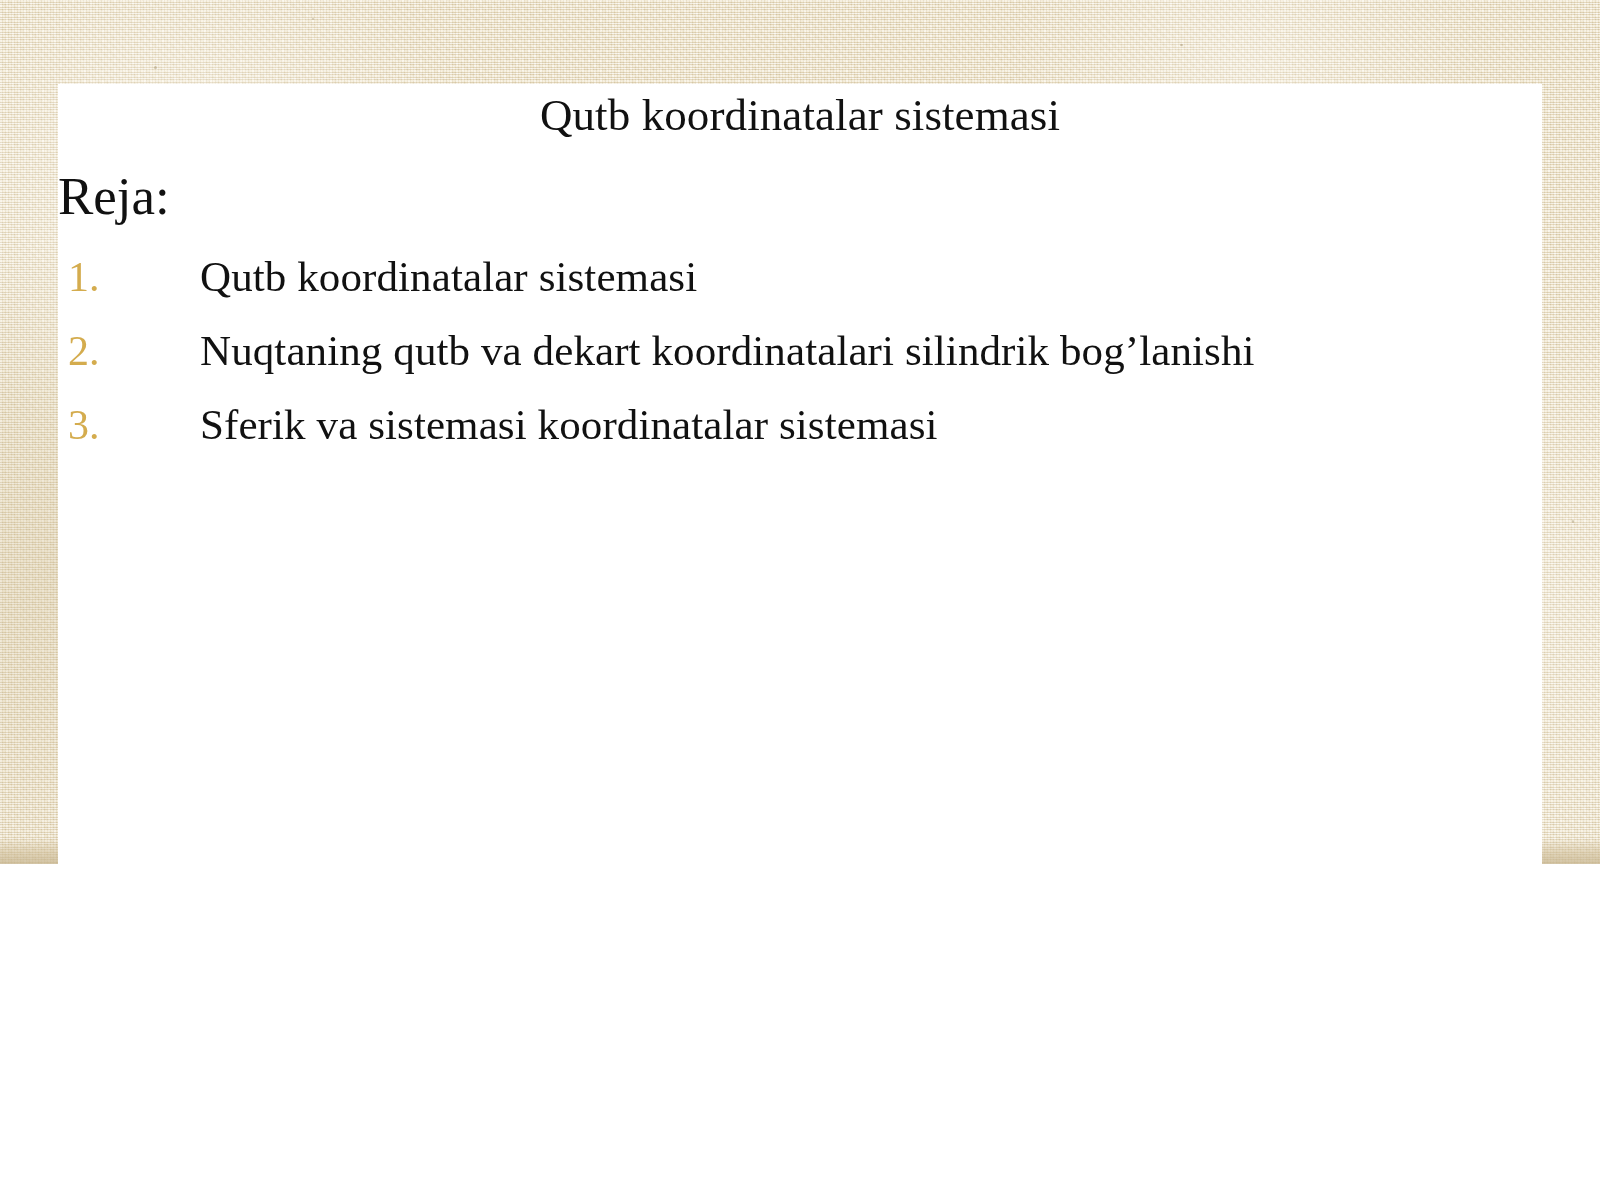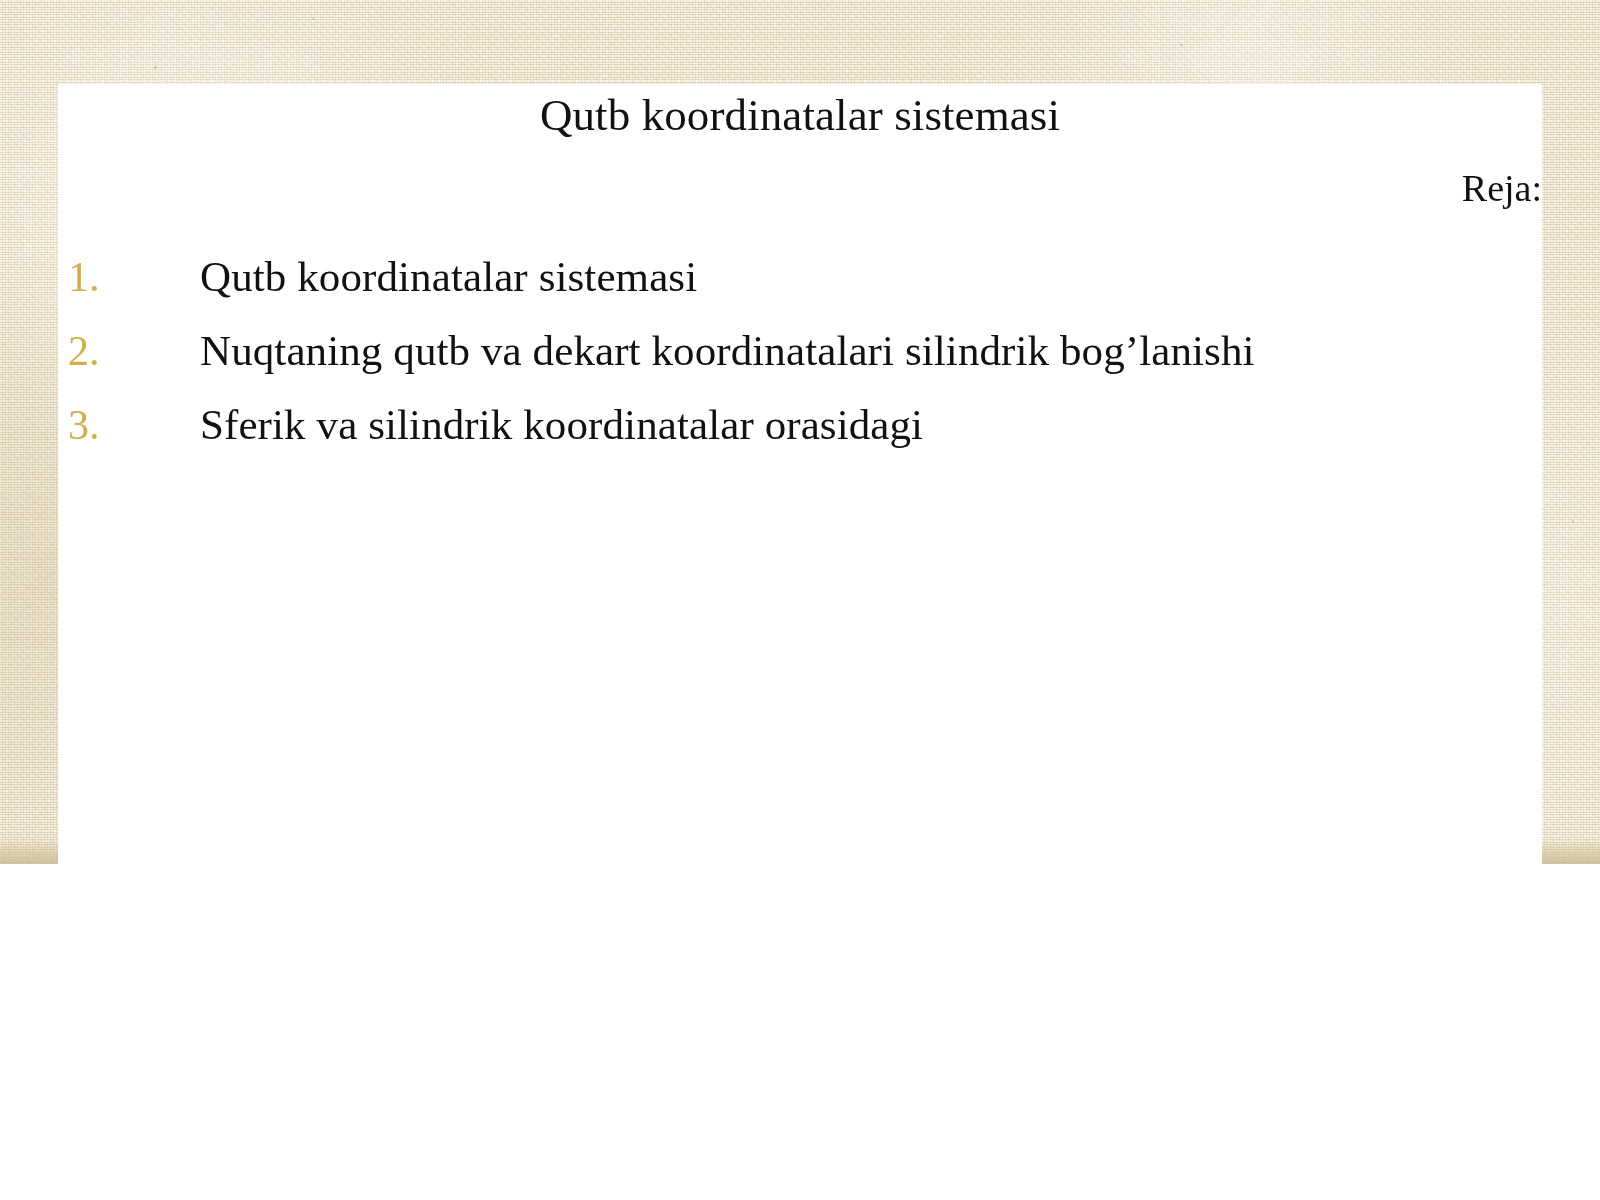--- a/index.html
+++ b/index.html
@@ -117,22 +117,22 @@
     font-size: 45px;
     line-height: 1.06;
     color: #111111;
     letter-spacing: 0.1px;
   }
   .slide-subtitle {
     position: absolute;
     left: 0;
     top: 84px;
     width: 1484px;
-    text-align: right;
-    font-size: 38px;
+    text-align: left;
+    font-size: 53px;
     line-height: 1.06;
     color: #111111;
   }
 
   .plan-list {
     position: absolute;
     left: 0;
     top: 156px;
     width: 1484px;
     margin: 0;
@@ -198,19 +198,19 @@
         <span class="plan-text">Qutb koordinatalar sistemasi</span>
       </li>
 
       <li class="plan-item">
         <span class="plan-number">2.</span>
         <span class="plan-text">Nuqtaning qutb va dekart koordinatalari silindrik bog’lanishi</span>
       </li>
 
       <li class="plan-item">
         <span class="plan-number">3.</span>
-        <span class="plan-text">Sferik va silindrik koordinatalar orasidagi</span>
+        <span class="plan-text">Sferik va sistemasi koordinatalar sistemasi</span>
       </li>
 
     </ol>
 
   </div>
 </div>
 
 </body></html>

